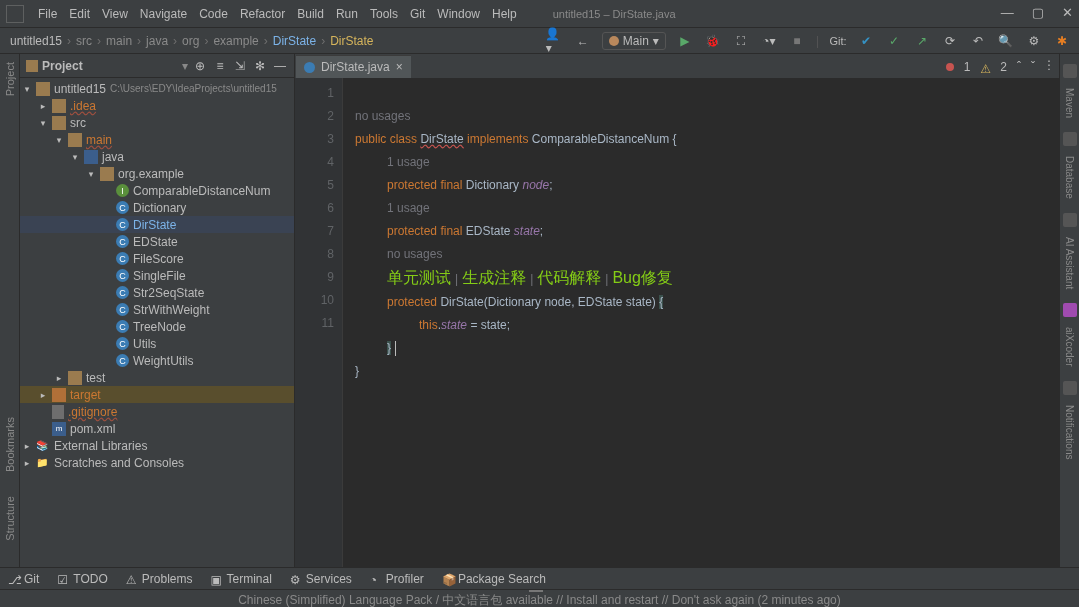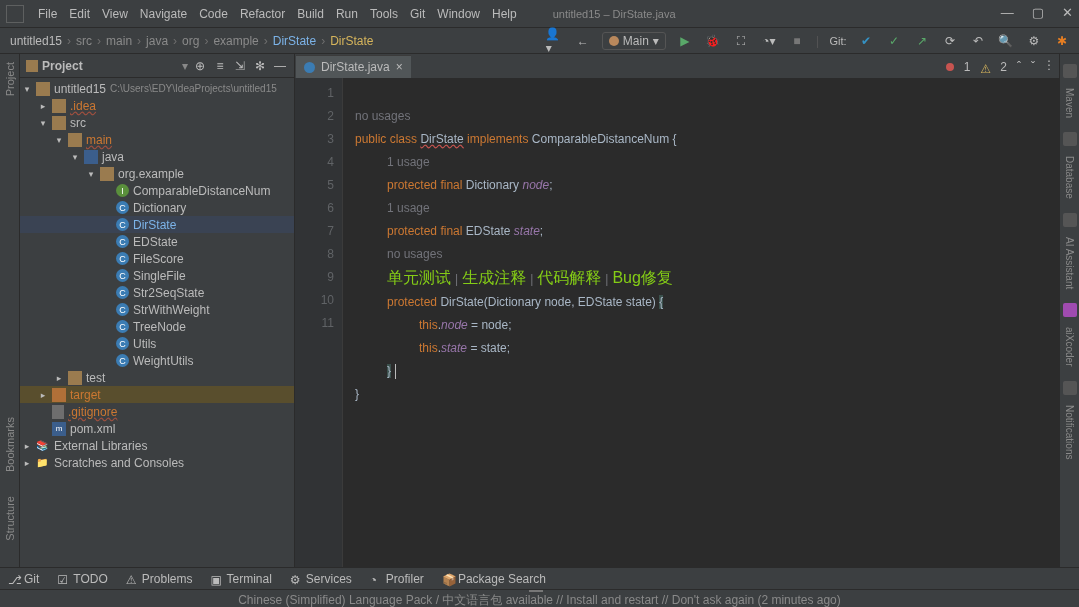--- a/index.html
+++ b/index.html
@@ -313,21 +313,20 @@
         <div>&nbsp;</div>
         <div><span class="hint">no usages</span></div>
         <div><span class="kw">public</span> <span class="kw">class</span> <span style="text-decoration:underline wavy #c75450">DirState</span> <span class="kw">implements</span> <span>ComparableDistanceNum</span> {</div>
         <div class="indent1"><span class="hint">1 usage</span></div>
         <div class="indent1"><span class="kw">protected</span> <span class="kw">final</span> <span>Dictionary</span> <span class="th">node</span>;</div>
         <div class="indent1"><span class="hint">1 usage</span></div>
         <div class="indent1"><span class="kw">protected</span> <span class="kw">final</span> <span>EDState</span> <span class="th">state</span>;</div>
         <div class="indent1"><span class="hint">no usages</span></div>
         <div class="indent1"><span class="hint-cn">单元测试</span><span class="sep">|</span><span class="hint-cn">生成注释</span><span class="sep">|</span><span class="hint-cn">代码解释</span><span class="sep">|</span><span class="hint-cn">Bug修复</span></div>
         <div class="indent1"><span class="kw">protected</span> <span>DirState</span>(<span>Dictionary node</span>, <span>EDState state</span>) <span class="brhl">{</span></div>
-        <div class="indent2"><span class="kw">this</span>.<span class="th">node</span> = <span>node</span>;</div>
         <div class="indent2"><span class="kw">this</span>.<span class="th">state</span> = <span>state</span>;</div>
         <div class="indent1"><span class="brhl">}</span><span class="cursor"></span></div>
         <div>}</div>
         <div>&nbsp;</div>
       </div>
     </div>
   </div>
 
   <div class="rightstrip">
     <span class="ico"></span>

